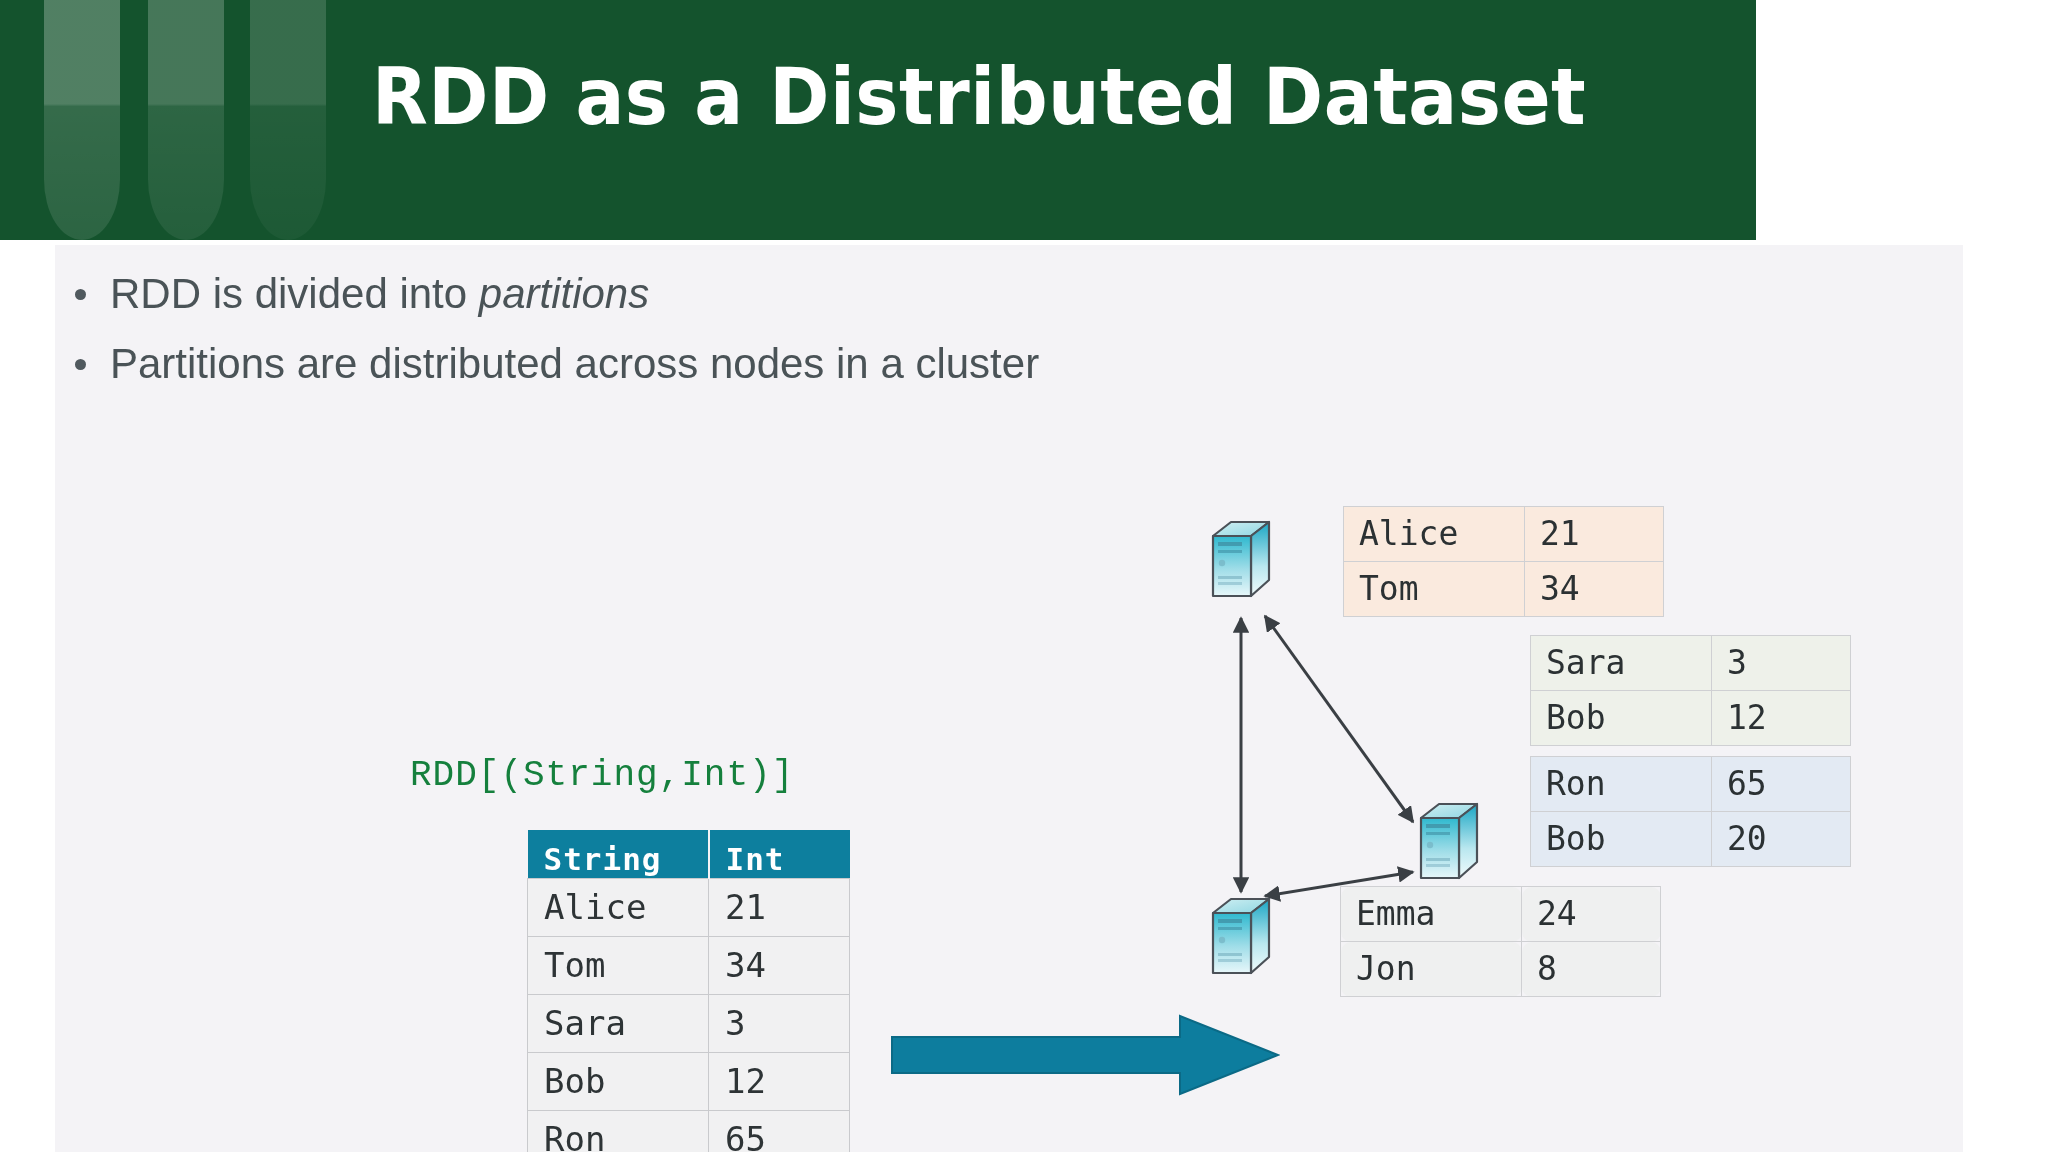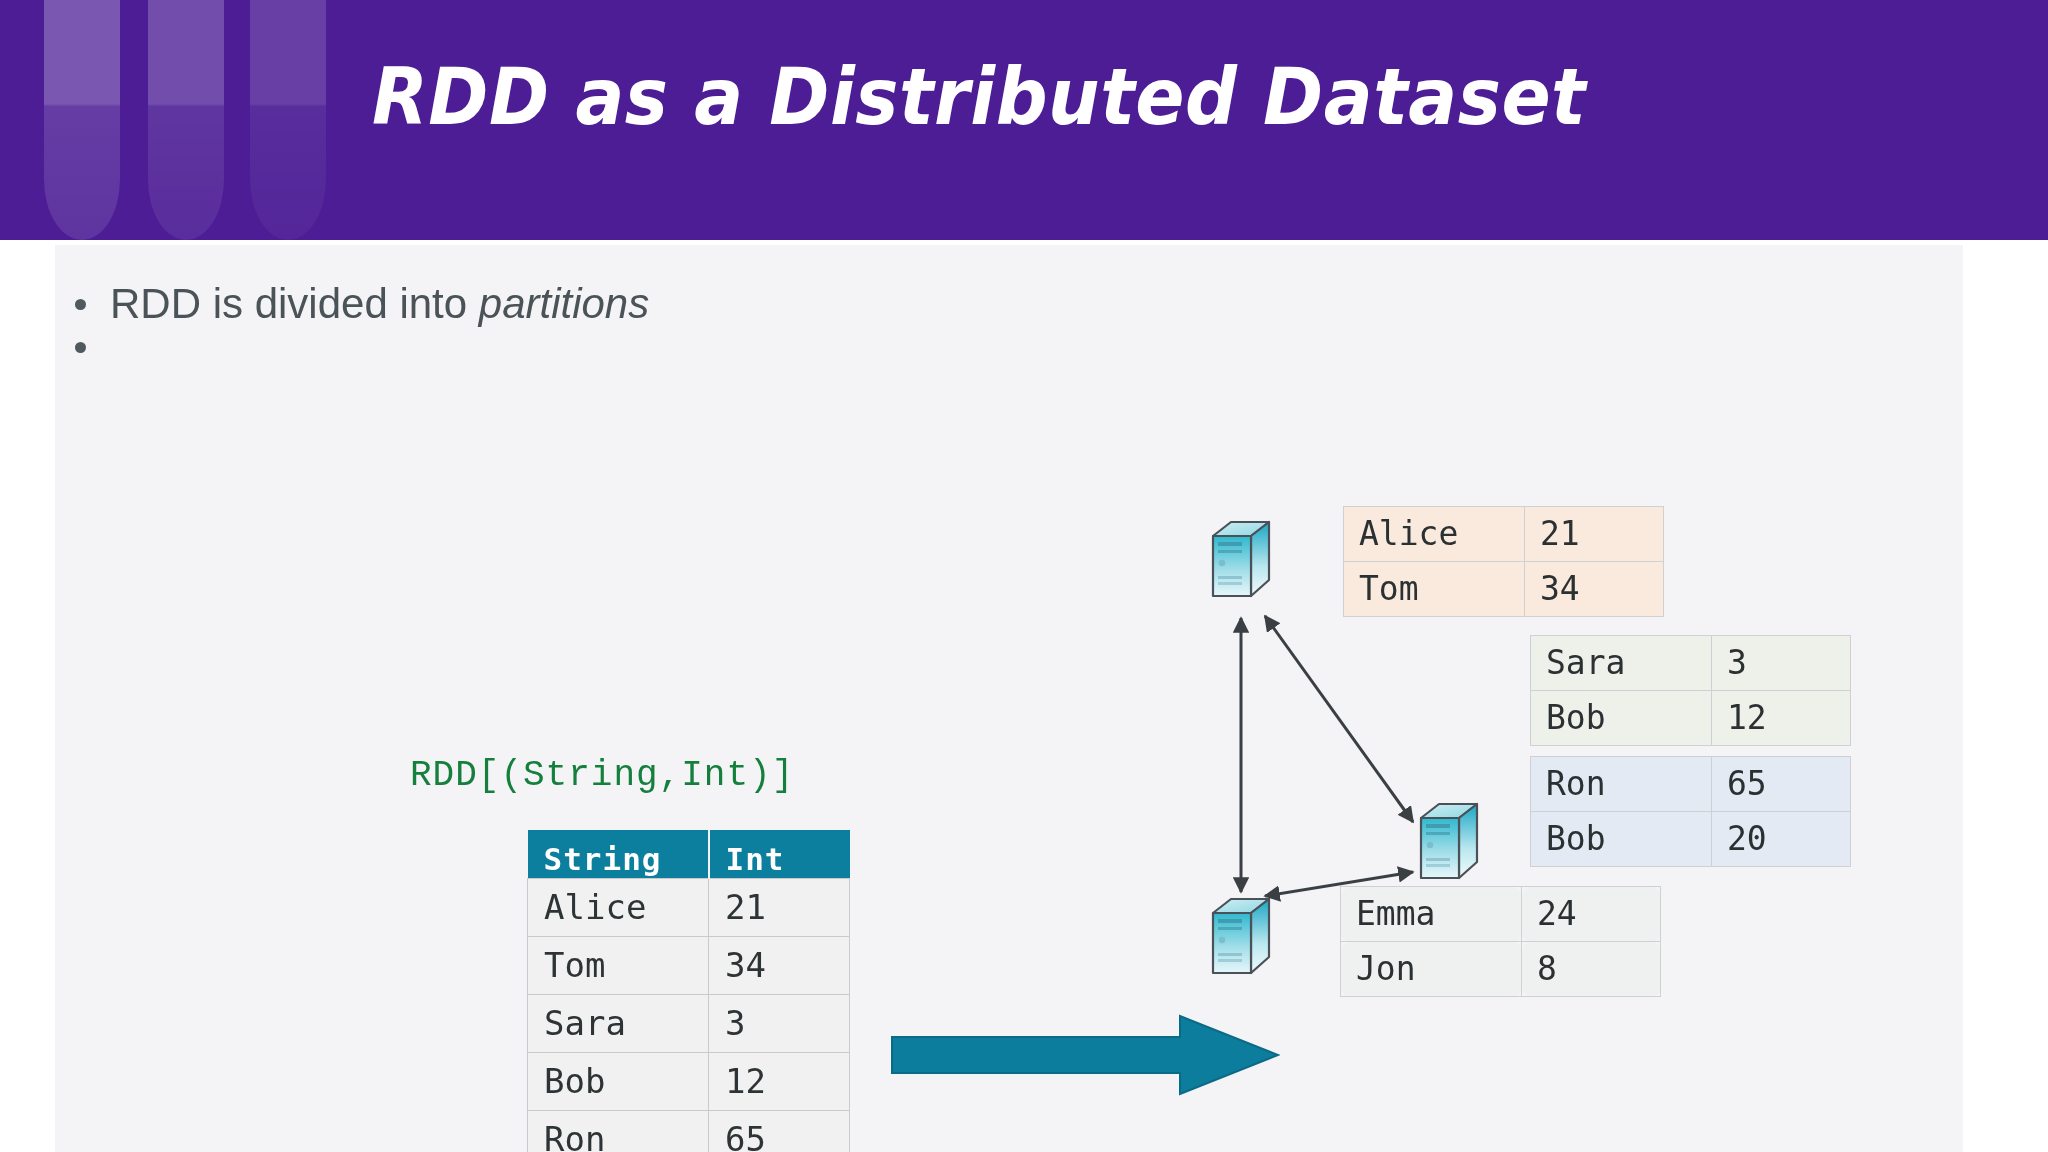--- a/index.html
+++ b/index.html
@@ -19,25 +19,24 @@
     width: 2048px;
     height: 1152px;
     background: #ffffff;
   }
 
   
   .header {
     position: absolute;
     left: 0;
     top: 0;
-    width: 2048px;
+    width: 1756px;
     height: 240px;
-    background: #4c1d95;
+    background: #14532d;
     overflow: hidden;
-    font-style: italic;
   }
   .header-deco {
     position: absolute;
     left: 0;
     top: 0;
     width: 330px;
     height: 240px;
     overflow: hidden;
     pointer-events: none;
   }
@@ -79,21 +78,21 @@
     top: 245px;
     width: 1908px;
     height: 907px;
     background: #f4f3f6;
   }
 
   
   .bullets {
     position: absolute;
     left: 20px;
-    top: 35px;
+    top: 25px;
     width: 1300px;
   }
   .bullet {
     display: flex;
     align-items: baseline;
     margin-bottom: 22px;
   }
   .bullet-dot {
     width: 11px;
     height: 11px;
@@ -221,20 +220,21 @@
 
   <div class="content">
 
     <div class="bullets">
       <div class="bullet">
         <span class="bullet-dot"></span>
         <span class="bullet-text"><span>RDD is divided into </span><em>partitions</em></span>
       </div>
       <div class="bullet">
         <span class="bullet-dot"></span>
+        <span class="bullet-text">Partitions are distributed across nodes in a cluster</span>
       </div>
     </div>
 
     <div class="rdd-label">RDD[(String,Int)]</div>
 
     <table class="src-table">
       <thead>
         <tr>
           <th>String</th>
           <th>Int</th>

